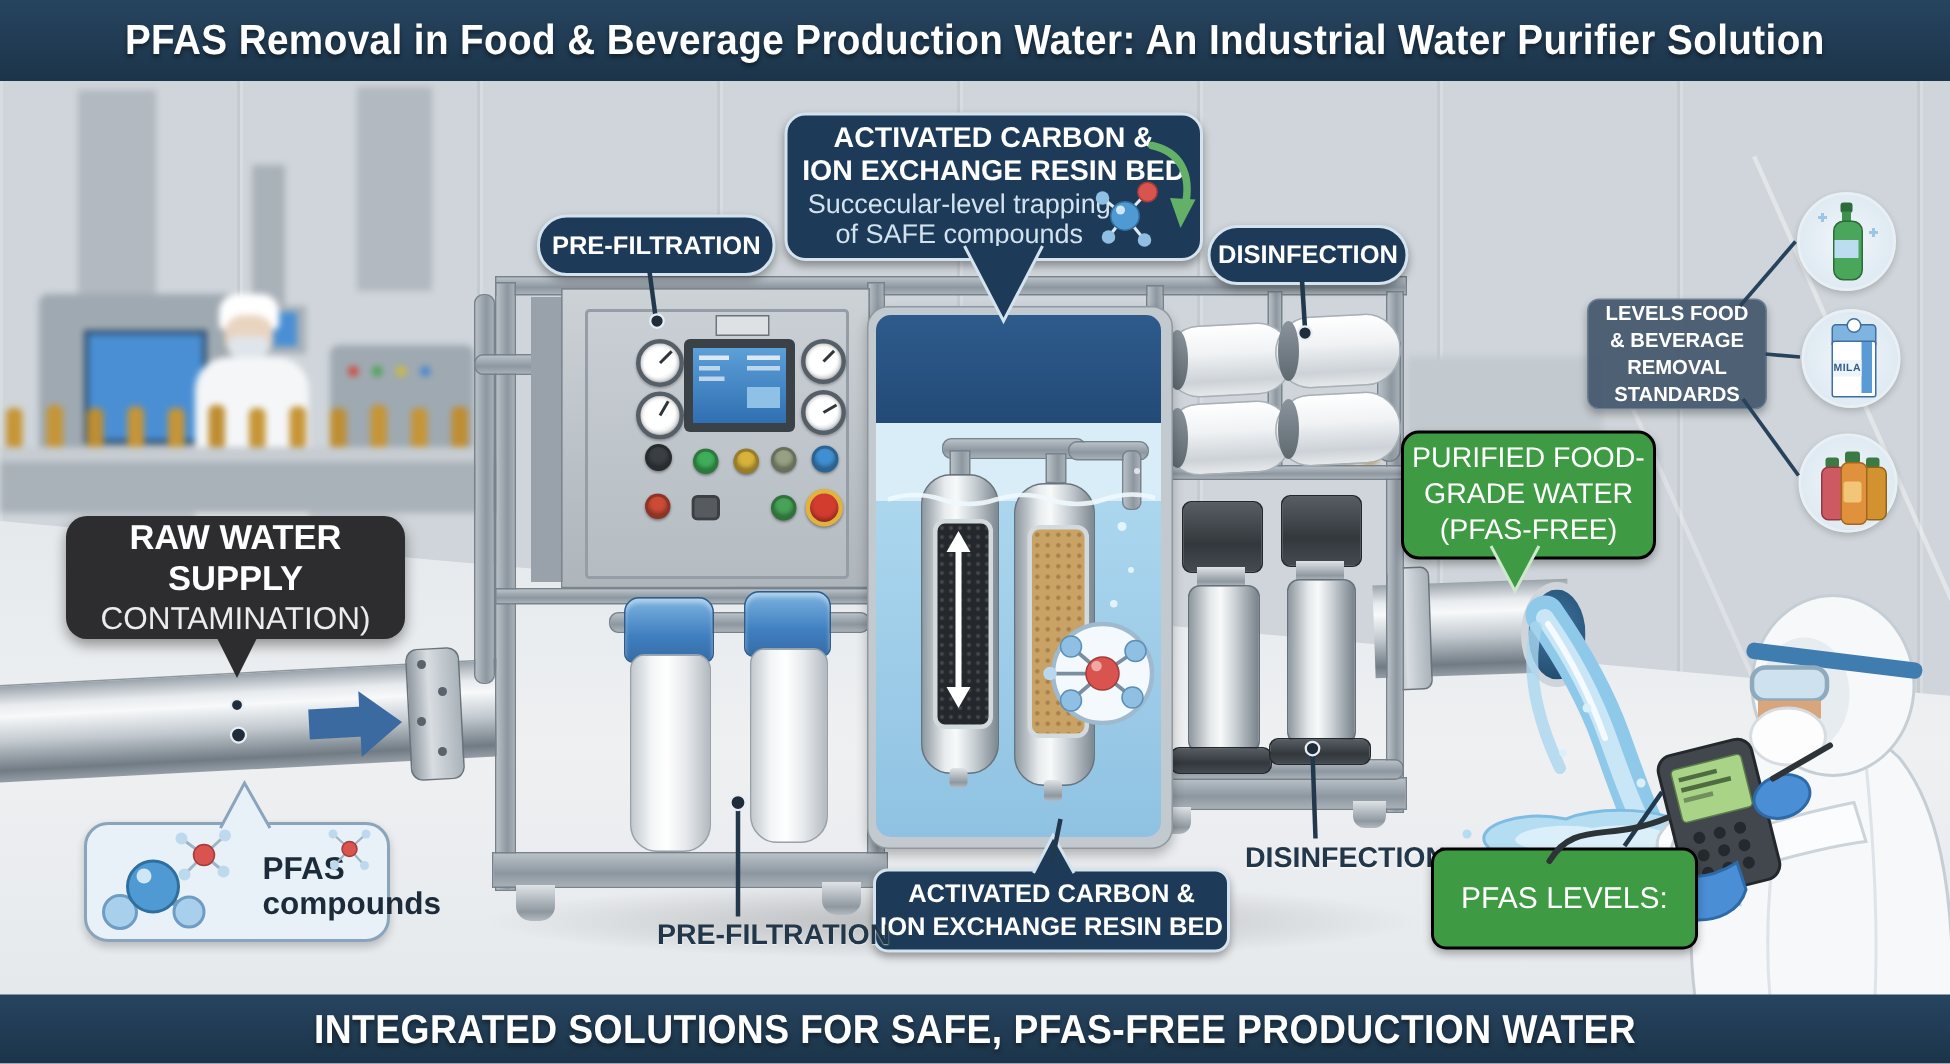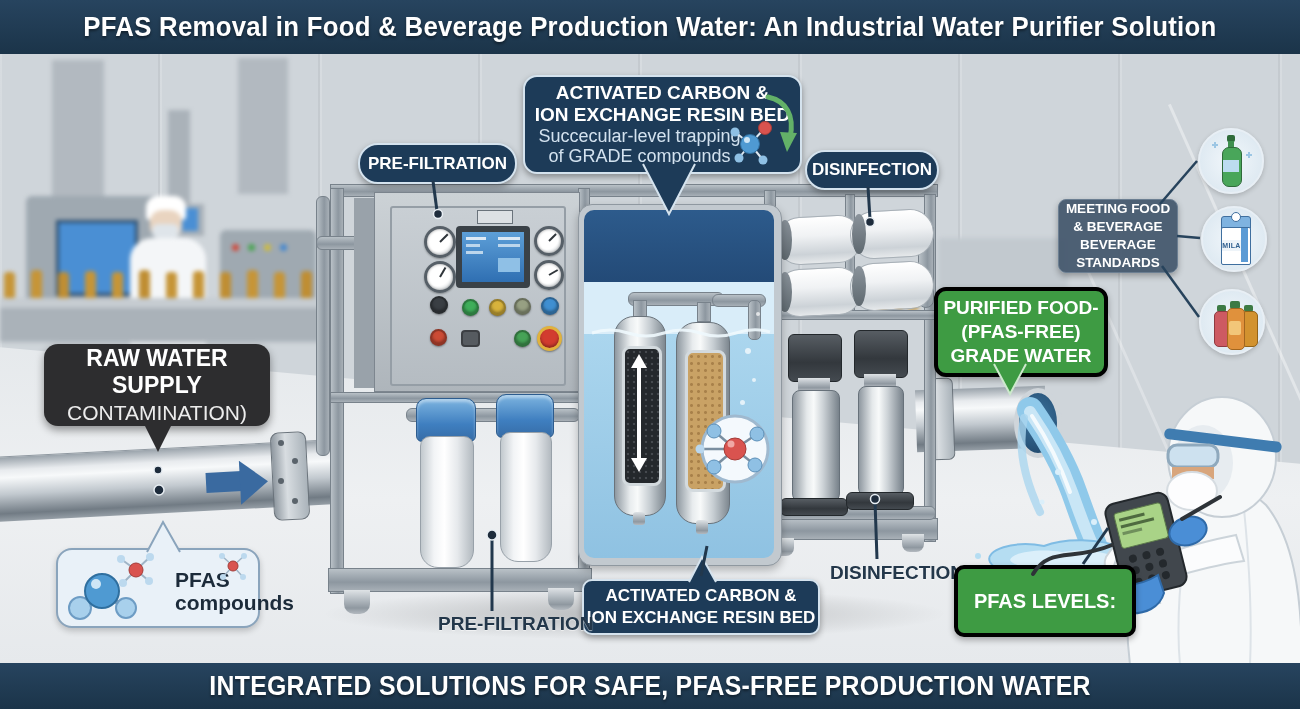--- a/index.html
+++ b/index.html
@@ -9,21 +9,21 @@
   
   .banner{left:0;width:1300px;background:linear-gradient(#27445f,#1b3449);color:#fff;
     display:flex;align-items:center;justify-content:center;z-index:30;}
   .banner-text{font-weight:bold;white-space:nowrap;transform:scaleX(.92);
     text-shadow:0 2px 3px rgba(0,0,0,.45);letter-spacing:.3px;}
   
   .pill{background:#1d3b58;border:2px solid #d5e3ee;border-radius:20px;color:#fff;font-weight:bold;
     display:flex;align-items:center;justify-content:center;z-index:20;box-shadow:0 3px 6px rgba(0,0,0,.35);}
   .navybox{background:#1d3b58;border:2px solid #d5e3ee;border-radius:12px;color:#fff;font-weight:bold;
     text-align:center;z-index:20;box-shadow:0 3px 6px rgba(0,0,0,.35);}
-  .greenbox{background:#3e9b43;border:4px solid #000000;border-radius:12px;color:#fff;font-weight:bold;
+  .greenbox{background:#3e9b43;border:2px solid #000000;border-radius:12px;color:#fff;font-weight:normal;
     text-align:center;z-index:20;box-shadow:0 3px 6px rgba(0,0,0,.3);}
   .blackbox{background:#2d2d2f;border-radius:14px;color:#fff;text-align:center;z-index:20;
     box-shadow:0 4px 9px rgba(0,0,0,.4);}
   .lightbubble{background:#e9f1f8;border:2px solid #8aa4bc;border-radius:16px;z-index:20;
     box-shadow:0 3px 6px rgba(0,0,0,.2);}
   .slatebox{background:rgba(66,86,107,.92);border:1px solid #6c7f92;border-radius:8px;color:#fff;
     font-weight:bold;text-align:center;z-index:20;box-shadow:0 3px 6px rgba(0,0,0,.3);}
   .darktext{color:#23374a;font-weight:bold;z-index:20;text-shadow:0 1px 1px rgba(255,255,255,.6);}
   
   .metal{background:linear-gradient(180deg,#dfe3e6 0%,#b9c0c6 35%,#8f98a0 75%,#b4bac0 100%);}
@@ -300,38 +300,38 @@
   </div>
 
   <div class="pill abs" style="left:358px;top:143px;width:155px;height:37px;font-size:17px;">
     <span>PRE-FILTRATION</span>
   </div>
 
   <div class="navybox abs" style="left:523px;top:75px;width:275px;height:95px;border-radius:14px;display:flex;flex-direction:column;justify-content:center;line-height:1.15;">
     <span style="font-size:19px;">ACTIVATED CARBON &amp;</span>
     <span style="font-size:19px;">ION EXCHANGE RESIN BED</span>
     <span style="font-size:18px;font-weight:normal;color:#d3e2ef;margin-right:46px;">Succecular-level trapping</span>
-    <span style="font-size:18px;font-weight:normal;color:#d3e2ef;margin-right:46px;">of GRADE compounds</span>
+    <span style="font-size:18px;font-weight:normal;color:#d3e2ef;margin-right:46px;">of SAFE compounds</span>
   </div>
 
   <div class="pill abs" style="left:805px;top:150px;width:130px;height:36px;font-size:17px;">
     <span>DISINFECTION</span>
   </div>
 
   <div class="slatebox abs" style="left:1058px;top:199px;width:118px;height:72px;font-size:13.5px;line-height:1.35;display:flex;flex-direction:column;justify-content:center;">
-    <span>MEETING FOOD</span>
+    <span>LEVELS FOOD</span>
     <span>&amp; BEVERAGE</span>
-    <span>BEVERAGE</span>
+    <span>REMOVAL</span>
     <span>STANDARDS</span>
   </div>
 
   <div class="greenbox abs" style="left:934px;top:287px;width:166px;height:82px;font-size:19px;line-height:1.25;display:flex;flex-direction:column;justify-content:center;">
     <span>PURIFIED FOOD-</span>
+    <span>GRADE WATER</span>
     <span>(PFAS-FREE)</span>
-    <span>GRADE WATER</span>
   </div>
 
   <div class="blackbox abs" style="left:44px;top:344px;width:226px;height:82px;display:flex;flex-direction:column;justify-content:center;line-height:1.2;">
     <span style="font-size:23px;font-weight:bold;">RAW WATER SUPPLY</span>
     <span style="font-size:21px;color:#ececec;">CONTAMINATION)</span>
   </div>
 
   <div class="lightbubble abs" style="left:56px;top:548px;width:200px;height:76px;">
     <div class="abs" style="left:117px;top:18px;display:flex;flex-direction:column;line-height:1.1;color:#1c2b3a;font-weight:700;font-size:21px;">
       <span>PFAS</span>

